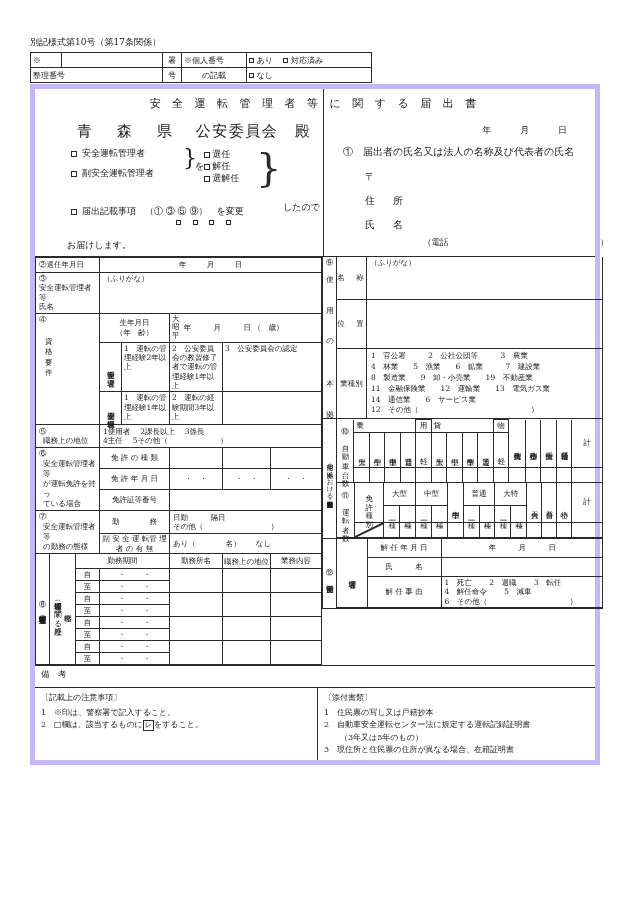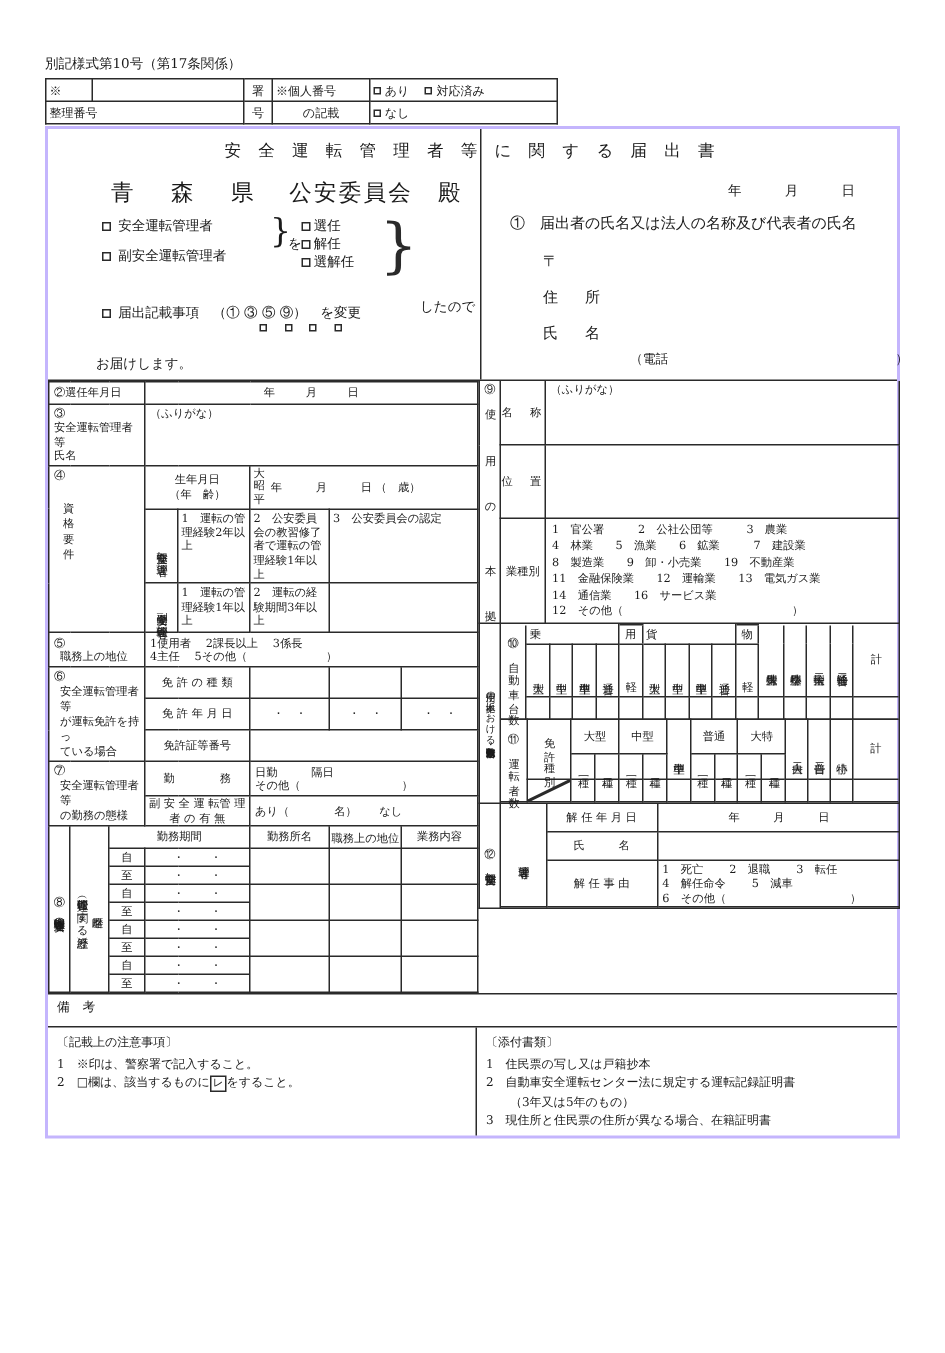--- a/index.html
+++ b/index.html
@@ -61,21 +61,21 @@
   #doc-number { position: absolute; left: 30px; top: 36px; font-size: 9px; }
 
   #header-boxes { position: absolute; left: 30px; top: 52px; }
   #header-boxes td { height: 12px; font-size: 8px; }
 
   
   #main-frame {
     position: absolute;
     left: 30px; top: 84px;
     width: 570px;
-    border: 2px solid #c4b5fd;
+    border: 5px solid #c4b5fd;
     box-sizing: border-box;
   }
 
   
   #top-area { position: relative; height: 167px; }
   #form-title {
     position: absolute; left: 0; right: 0; top: 7px;
     text-align: center; font-size: 11px; letter-spacing: 4px;
   }
   #addressee { position: absolute; left: 42px; top: 33px; font-size: 15px; }
@@ -478,21 +478,21 @@
           </tr>
 
           <tr>
             <td class="c" style="height:58px">業種別</td>
             <td class="l" style="vertical-align:middle">
               <div id="biz-list">
                 <div>1　官公署　　　2　公社公団等　　　3　農業</div>
                 <div>4　林業　　5　漁業　　6　鉱業　　　7　建設業</div>
                 <div>8　製造業　　9　卸・小売業　　19　不動産業</div>
                 <div>11　金融保険業　　12　運輸業　　13　電気ガス業</div>
-                <div>14　通信業　　16　サービス業</div>
+                <div>14　通信業　　6　サービス業</div>
                 <div>12　その他（　　　　　　　　　　　　　　　）</div>
               </div>
             </td>
           </tr>
 
           <tr>
             <td class="c">
               <span class="vt-tight" style="font-size:6.5px">使用の本拠における自動車台数・運転者数</span>
             </td>
             <td colspan="2" style="padding:0">

